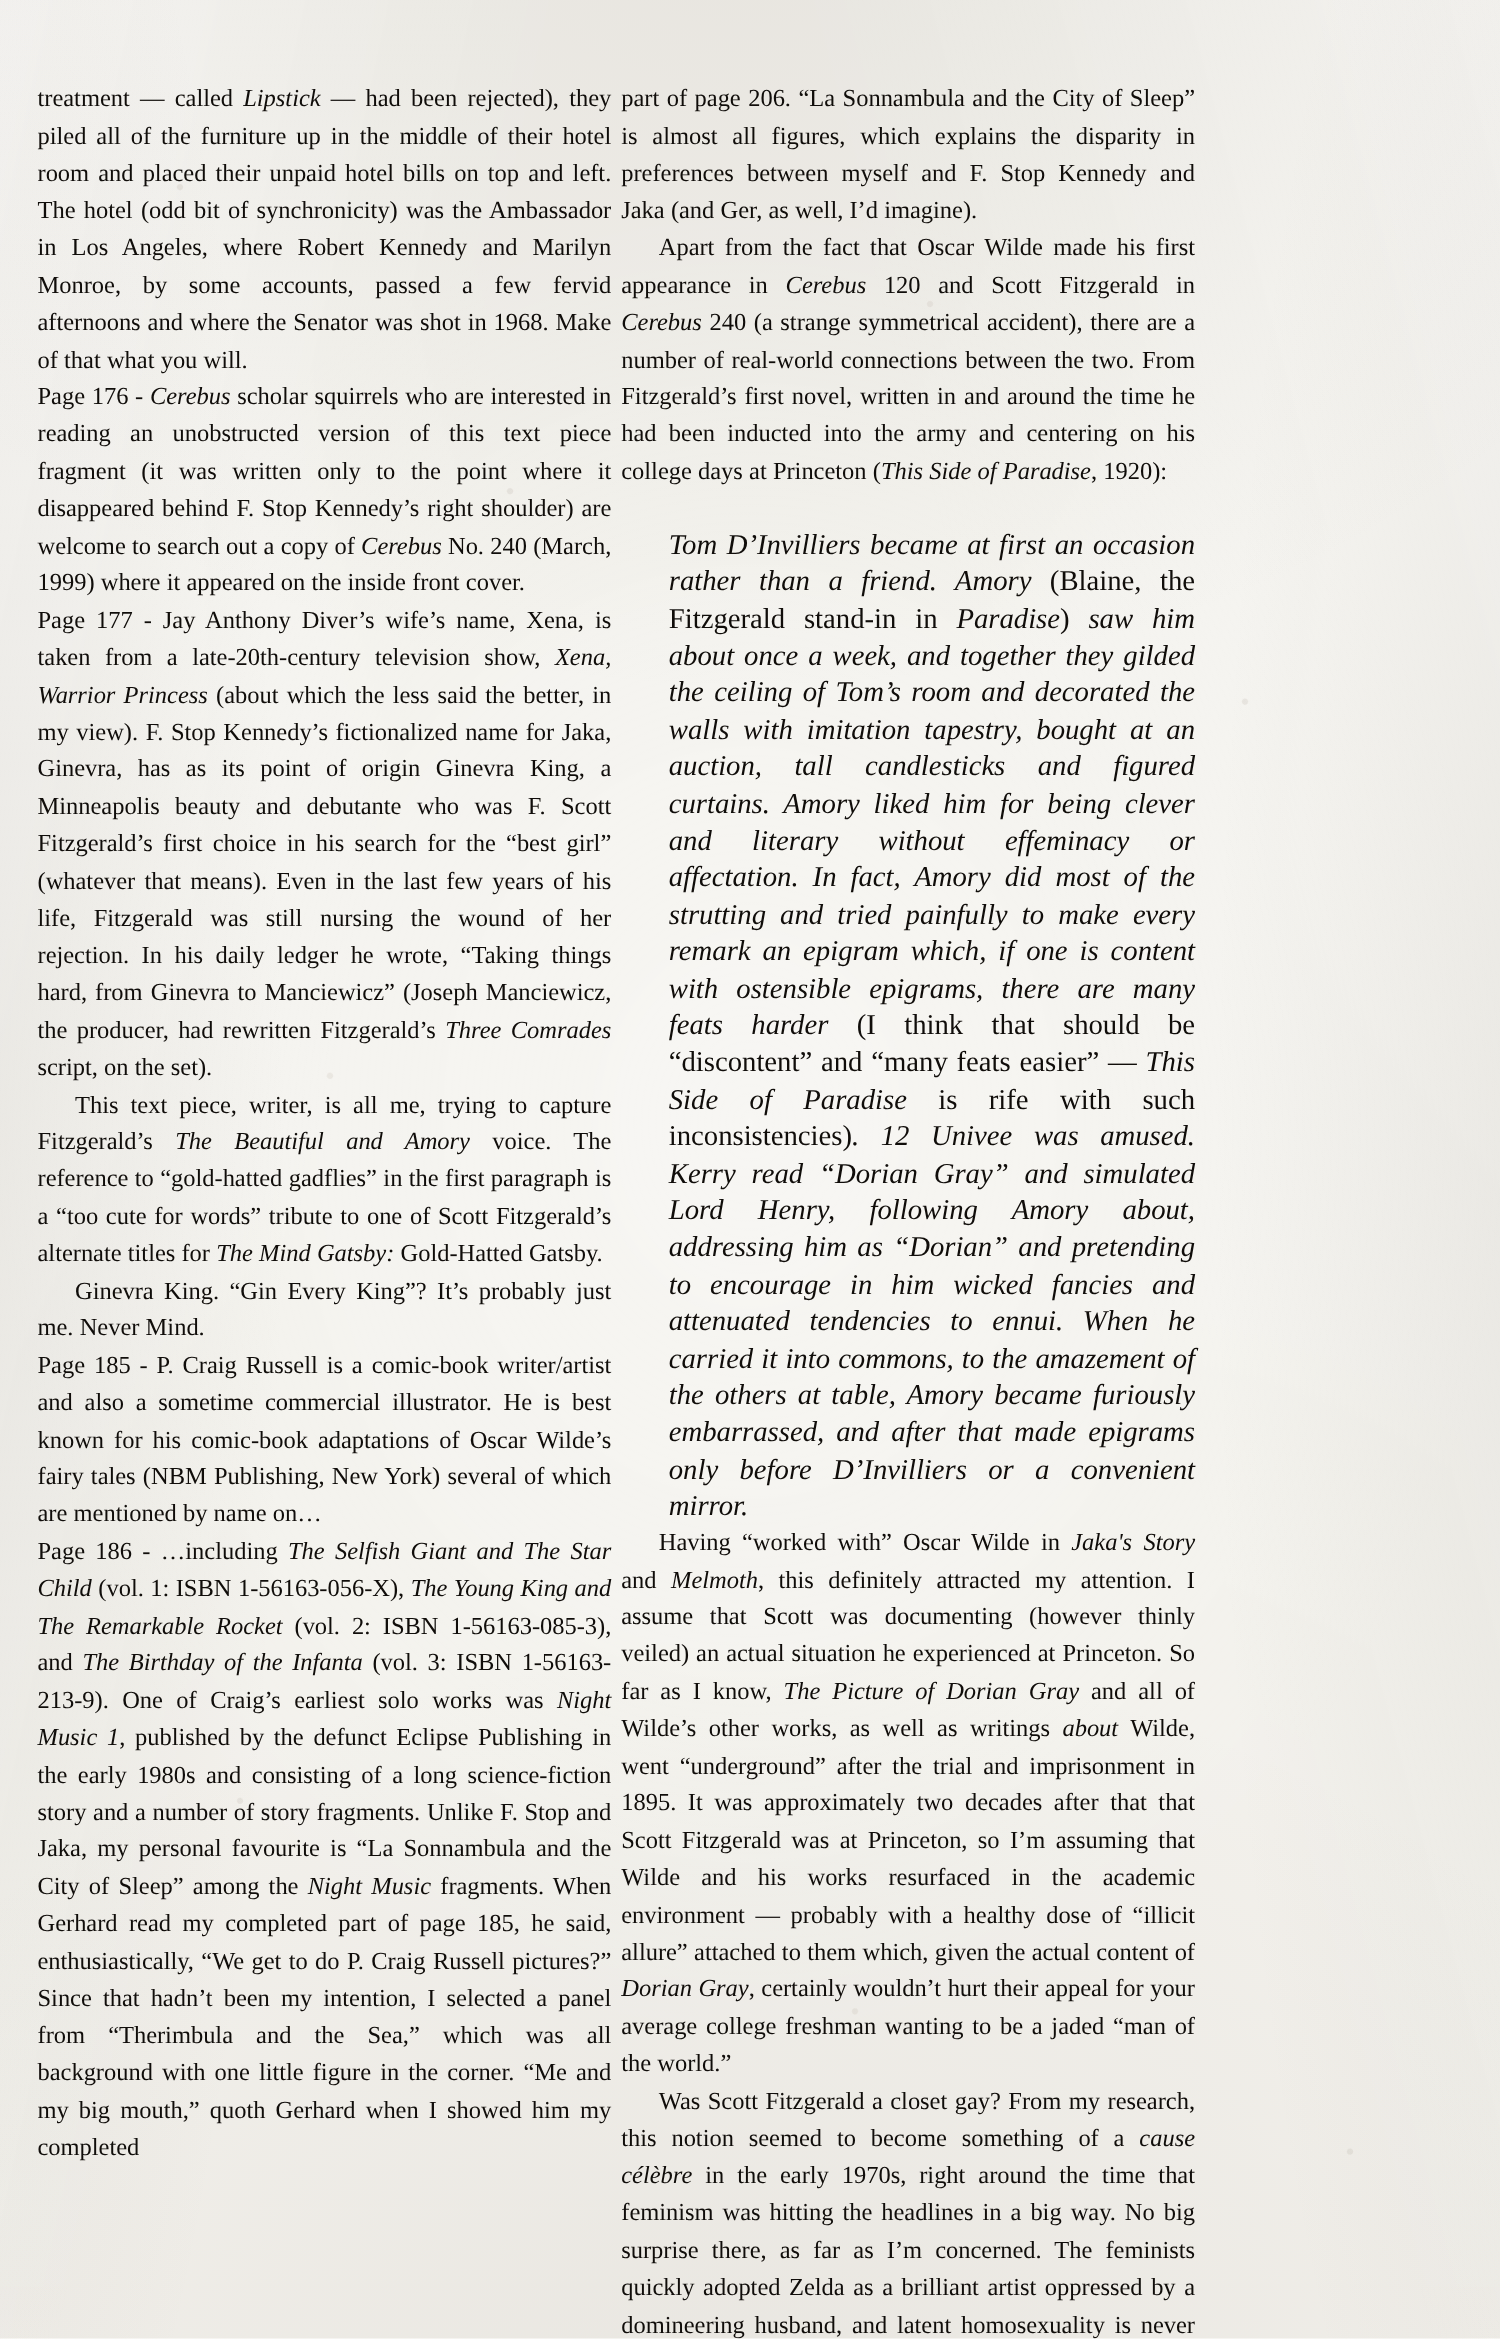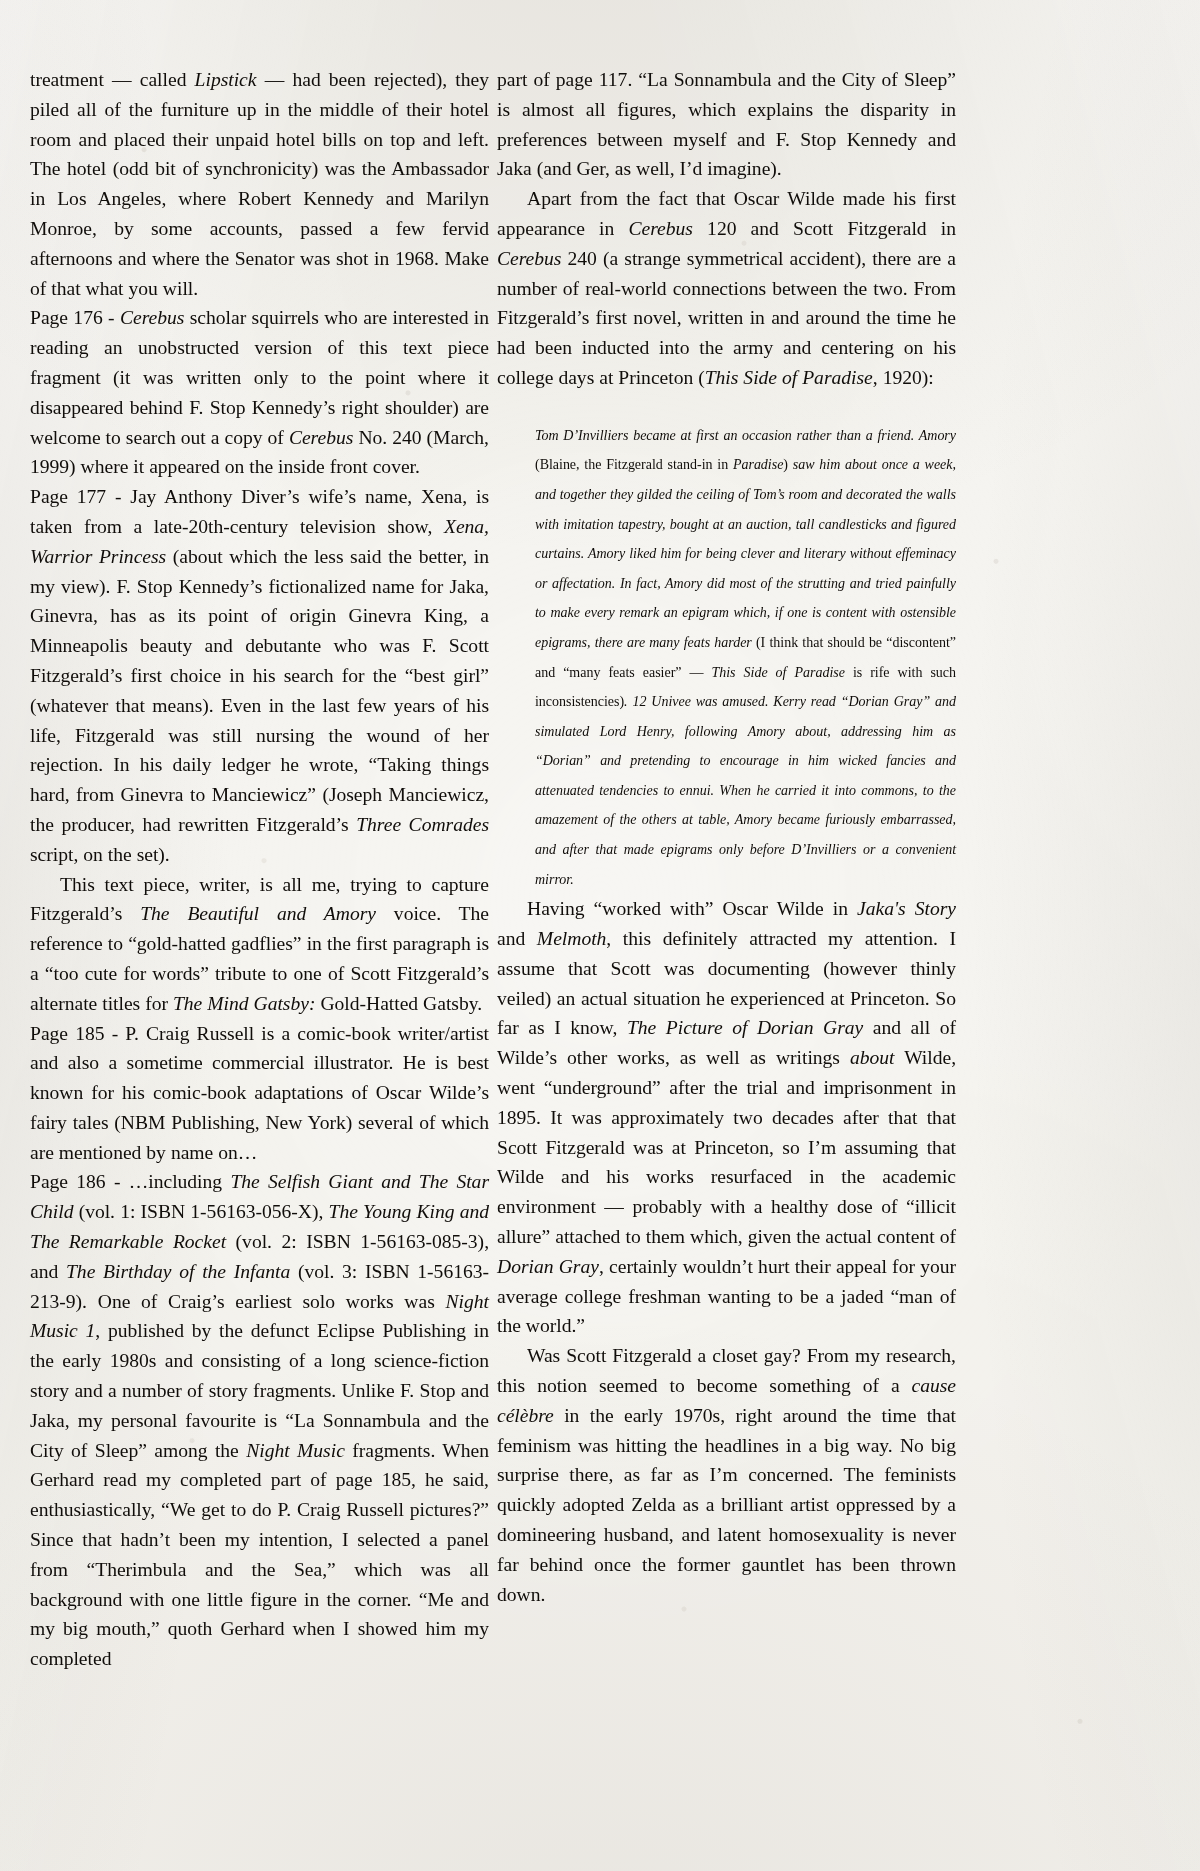--- a/index.html
+++ b/index.html
@@ -77,45 +77,46 @@
     hyphens: none;
   }
   p.gap { }
   p.indent { text-indent: 30px; }
   .quote {
     margin: 28px 0 0 0;
     padding-left: 38px;
   }
   .quote p {
     font-style: italic;
-    font-size: 14px;
+    font-size: 23px;
     line-height: 29.6px;
     text-align: justify;
   }
   i, em { font-style: italic; }
   .rom { font-style: normal; }
 </style>
 </head>
 <body>
 
 <div class="page">
 
   <div class="columns">
 
     <div class="col left">
       <p><span class="rom">treatment — called </span><i>Lipstick</i><span class="rom"> — had been rejected), they piled all of the furniture up in the middle of their hotel room and placed their unpaid hotel bills on top and left. The hotel (odd bit of synchronicity) was the Ambassador in Los Angeles, where Robert Kennedy and Marilyn Monroe, by some accounts, passed a few fervid afternoons and where the Senator was shot in 1968. Make of that what you will.</span></p>
       <p class="gap"><span class="rom">Page 176 - </span><i>Cerebus</i><span class="rom"> scholar squirrels who are interested in reading an unobstructed version of this text piece fragment (it was written only to the point where it disappeared behind F. Stop Kennedy’s right shoulder) are welcome to search out a copy of </span><i>Cerebus</i><span class="rom"> No. 240 (March, 1999) where it appeared on the inside front cover.</span></p>
       <p class="gap"><span class="rom">Page 177 - Jay Anthony Diver’s wife’s name, Xena, is taken from a late-20th-century television show, </span><i>Xena, Warrior Princess</i><span class="rom"> (about which the less said the better, in my view). F. Stop Kennedy’s fictionalized name for Jaka, Ginevra, has as its point of origin Ginevra King, a Minneapolis beauty and debutante who was F. Scott Fitzgerald’s first choice in his search for the “best girl” (whatever that means). Even in the last few years of his life, Fitzgerald was still nursing the wound of her rejection. In his daily ledger he wrote, “Taking things hard, from Ginevra to Manciewicz” (Joseph Manciewicz, the producer, had rewritten Fitzgerald’s </span><i>Three Comrades</i><span class="rom"> script, on the set).</span></p>
       <p class="indent"><span class="rom">This text piece, writer, is all me, trying to capture Fitzgerald’s </span><i>The Beautiful and Amory</i><span class="rom"> voice. The reference to “gold-hatted gadflies” in the first paragraph is a “too cute for words” tribute to one of Scott Fitzgerald’s alternate titles for </span><i>The Mind Gatsby:</i><span class="rom">  Gold-Hatted Gatsby.</span></p>
+      <p class="indent"><span class="rom">Ginevra King.  “Gin Every King”?  It’s probably just me.  Never Mind.</span></p>
       <p class="gap"><span class="rom">Page 185 - P. Craig Russell is a comic-book writer/artist and also a sometime commercial illustrator. He is best known for his comic-book adaptations of Oscar Wilde’s fairy tales (NBM Publishing, New York) several of which are mentioned by name on…</span></p>
       <p class="gap"><span class="rom">Page 186 - …including </span><i>The Selfish Giant and The Star Child</i><span class="rom"> (vol. 1:  ISBN 1-56163-056-X), </span><i>The Young King and The Remarkable Rocket</i><span class="rom"> (vol. 2:  ISBN 1-56163-085-3), and </span><i>The Birthday of the Infanta</i><span class="rom"> (vol. 3:  ISBN  1-56163-213-9).  One of Craig’s earliest solo works was </span><i>Night Music 1</i><span class="rom">, published by the defunct Eclipse Publishing in the early 1980s and consisting of a long science-fiction story and a number of story fragments. Unlike F. Stop and Jaka, my personal favourite is “La Sonnambula and the City of Sleep” among  the </span><i>Night Music</i><span class="rom"> fragments. When Gerhard read my completed part of page 185, he said, enthusiastically, “We get to do P. Craig Russell pictures?”  Since that hadn’t been my intention, I selected a panel from “Therimbula and the Sea,” which was all background with one little figure in the corner.  “Me and my big mouth,” quoth Gerhard when I showed him my completed</span></p>
     </div>
 
     <div class="col right">
-      <p><span class="rom">part of page 117.  “La Sonnambula and the City of Sleep” is almost all figures, which explains the disparity in preferences between myself and F. Stop Kennedy and Jaka (and Ger, as well, I’d imagine).</span></p>
+      <p><span class="rom">part of page 206.  “La Sonnambula and the City of Sleep” is almost all figures, which explains the disparity in preferences between myself and F. Stop Kennedy and Jaka (and Ger, as well, I’d imagine).</span></p>
       <p class="indent"><span class="rom">Apart from the fact that Oscar Wilde made his first appearance in </span><i>Cerebus</i><span class="rom"> 120 and Scott Fitzgerald in </span><i>Cerebus</i><span class="rom"> 240 (a strange symmetrical accident), there are a number of real-world connections between the two. From Fitzgerald’s first novel, written in and around the time he had been inducted into the army and centering on his college days at Princeton (</span><i>This Side of Paradise</i><span class="rom">, 1920):</span></p>
 
       <div class="quote">
         <p><i>Tom D’Invilliers became at first an occasion rather than a friend. Amory </i><span class="rom">(Blaine, the Fitzgerald stand-in in </span><i>Paradise</i><span class="rom">)</span><i> saw him about once a week, and together they gilded the ceiling of Tom’s room and decorated the walls with imitation tapestry, bought at an auction, tall candlesticks and figured curtains. Amory liked him for being clever and literary without effeminacy or affectation.  In fact, Amory did most of the strutting and tried painfully to make every remark an epigram which, if one is content with ostensible epigrams, there are many feats harder </i><span class="rom">(I think that should be “discontent” and “many feats easier” — </span><i>This Side of Paradise</i><span class="rom"> is rife with such inconsistencies)</span><i>.  12 Univee was amused.  Kerry read “Dorian Gray” and simulated Lord Henry, following Amory about, addressing him as “Dorian” and pretending to encourage in him wicked fancies and attenuated tendencies to ennui.  When he carried it into commons, to the amazement of the others at table, Amory became furiously embarrassed, and after that made epigrams only before D’Invilliers or a convenient mirror.</i></p>
       </div>
 
       <p class="indent gap"><span class="rom">Having “worked with” Oscar Wilde in </span><i>Jaka's Story</i><span class="rom"> and </span><i>Melmoth</i><span class="rom">, this definitely attracted my attention.  I assume that Scott was documenting (however thinly veiled) an actual situation he experienced at Princeton. So far as I know, </span><i>The Picture of Dorian Gray</i><span class="rom"> and all of Wilde’s other works, as well as writings </span><i>about</i><span class="rom"> Wilde, went “underground” after the trial and imprisonment in 1895.  It was approximately two decades after that that Scott Fitzgerald was at Princeton, so I’m assuming that Wilde and his works resurfaced in the academic environment — probably with a healthy dose of “illicit allure” attached to them which, given the actual content of </span><i>Dorian Gray</i><span class="rom">, certainly wouldn’t hurt their appeal for your average college freshman wanting to be a jaded “man of the world.”</span></p>
       <p class="indent"><span class="rom">Was Scott Fitzgerald a closet gay? From my research, this notion seemed to become something of a </span><i>cause célèbre</i><span class="rom"> in the early 1970s, right around the time that feminism was hitting the headlines in a big way.  No big surprise there, as far as I’m concerned.  The feminists quickly adopted Zelda as a brilliant artist oppressed by a domineering husband, and latent homosexuality is never far behind once the former gauntlet has been thrown down.</span></p>
     </div>
 

